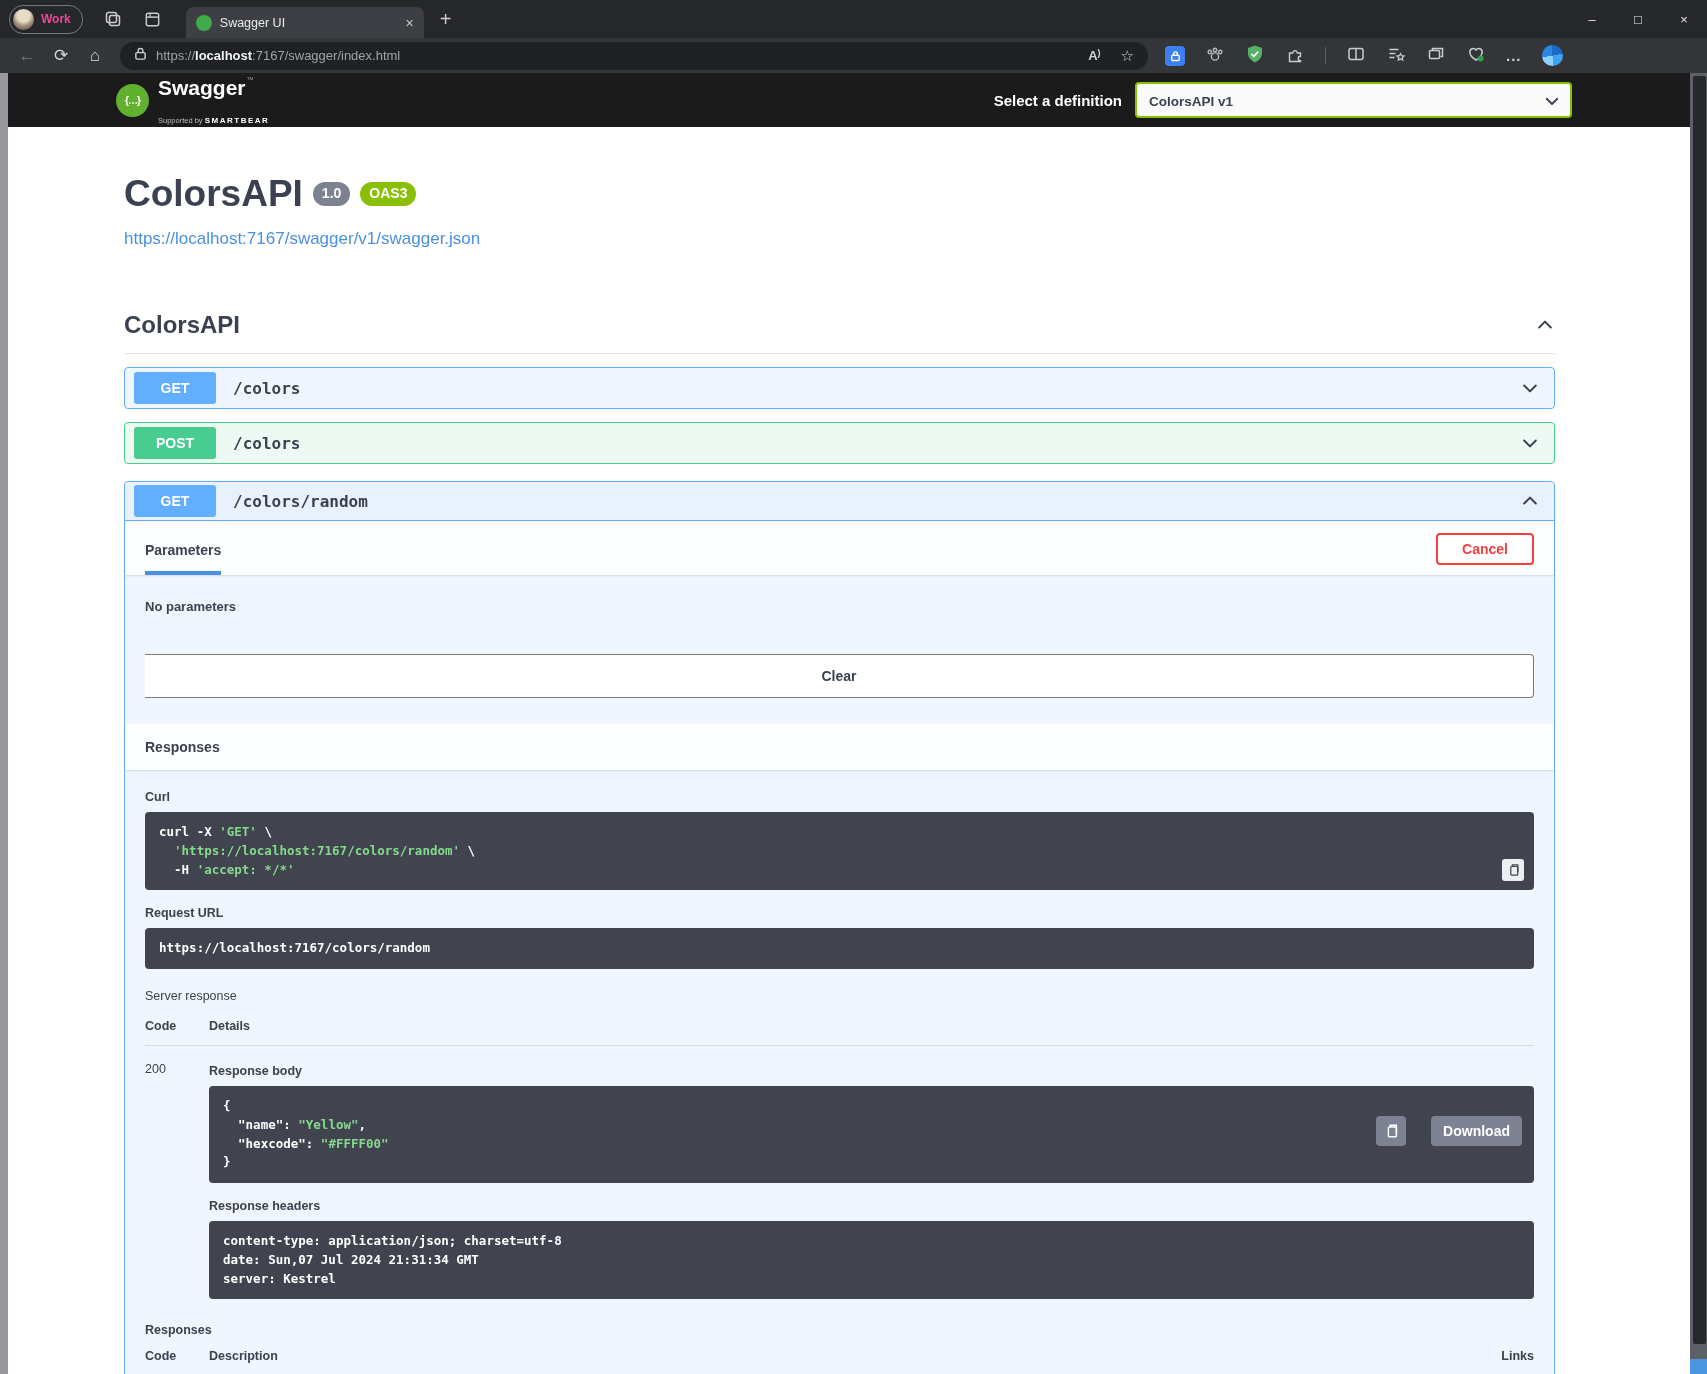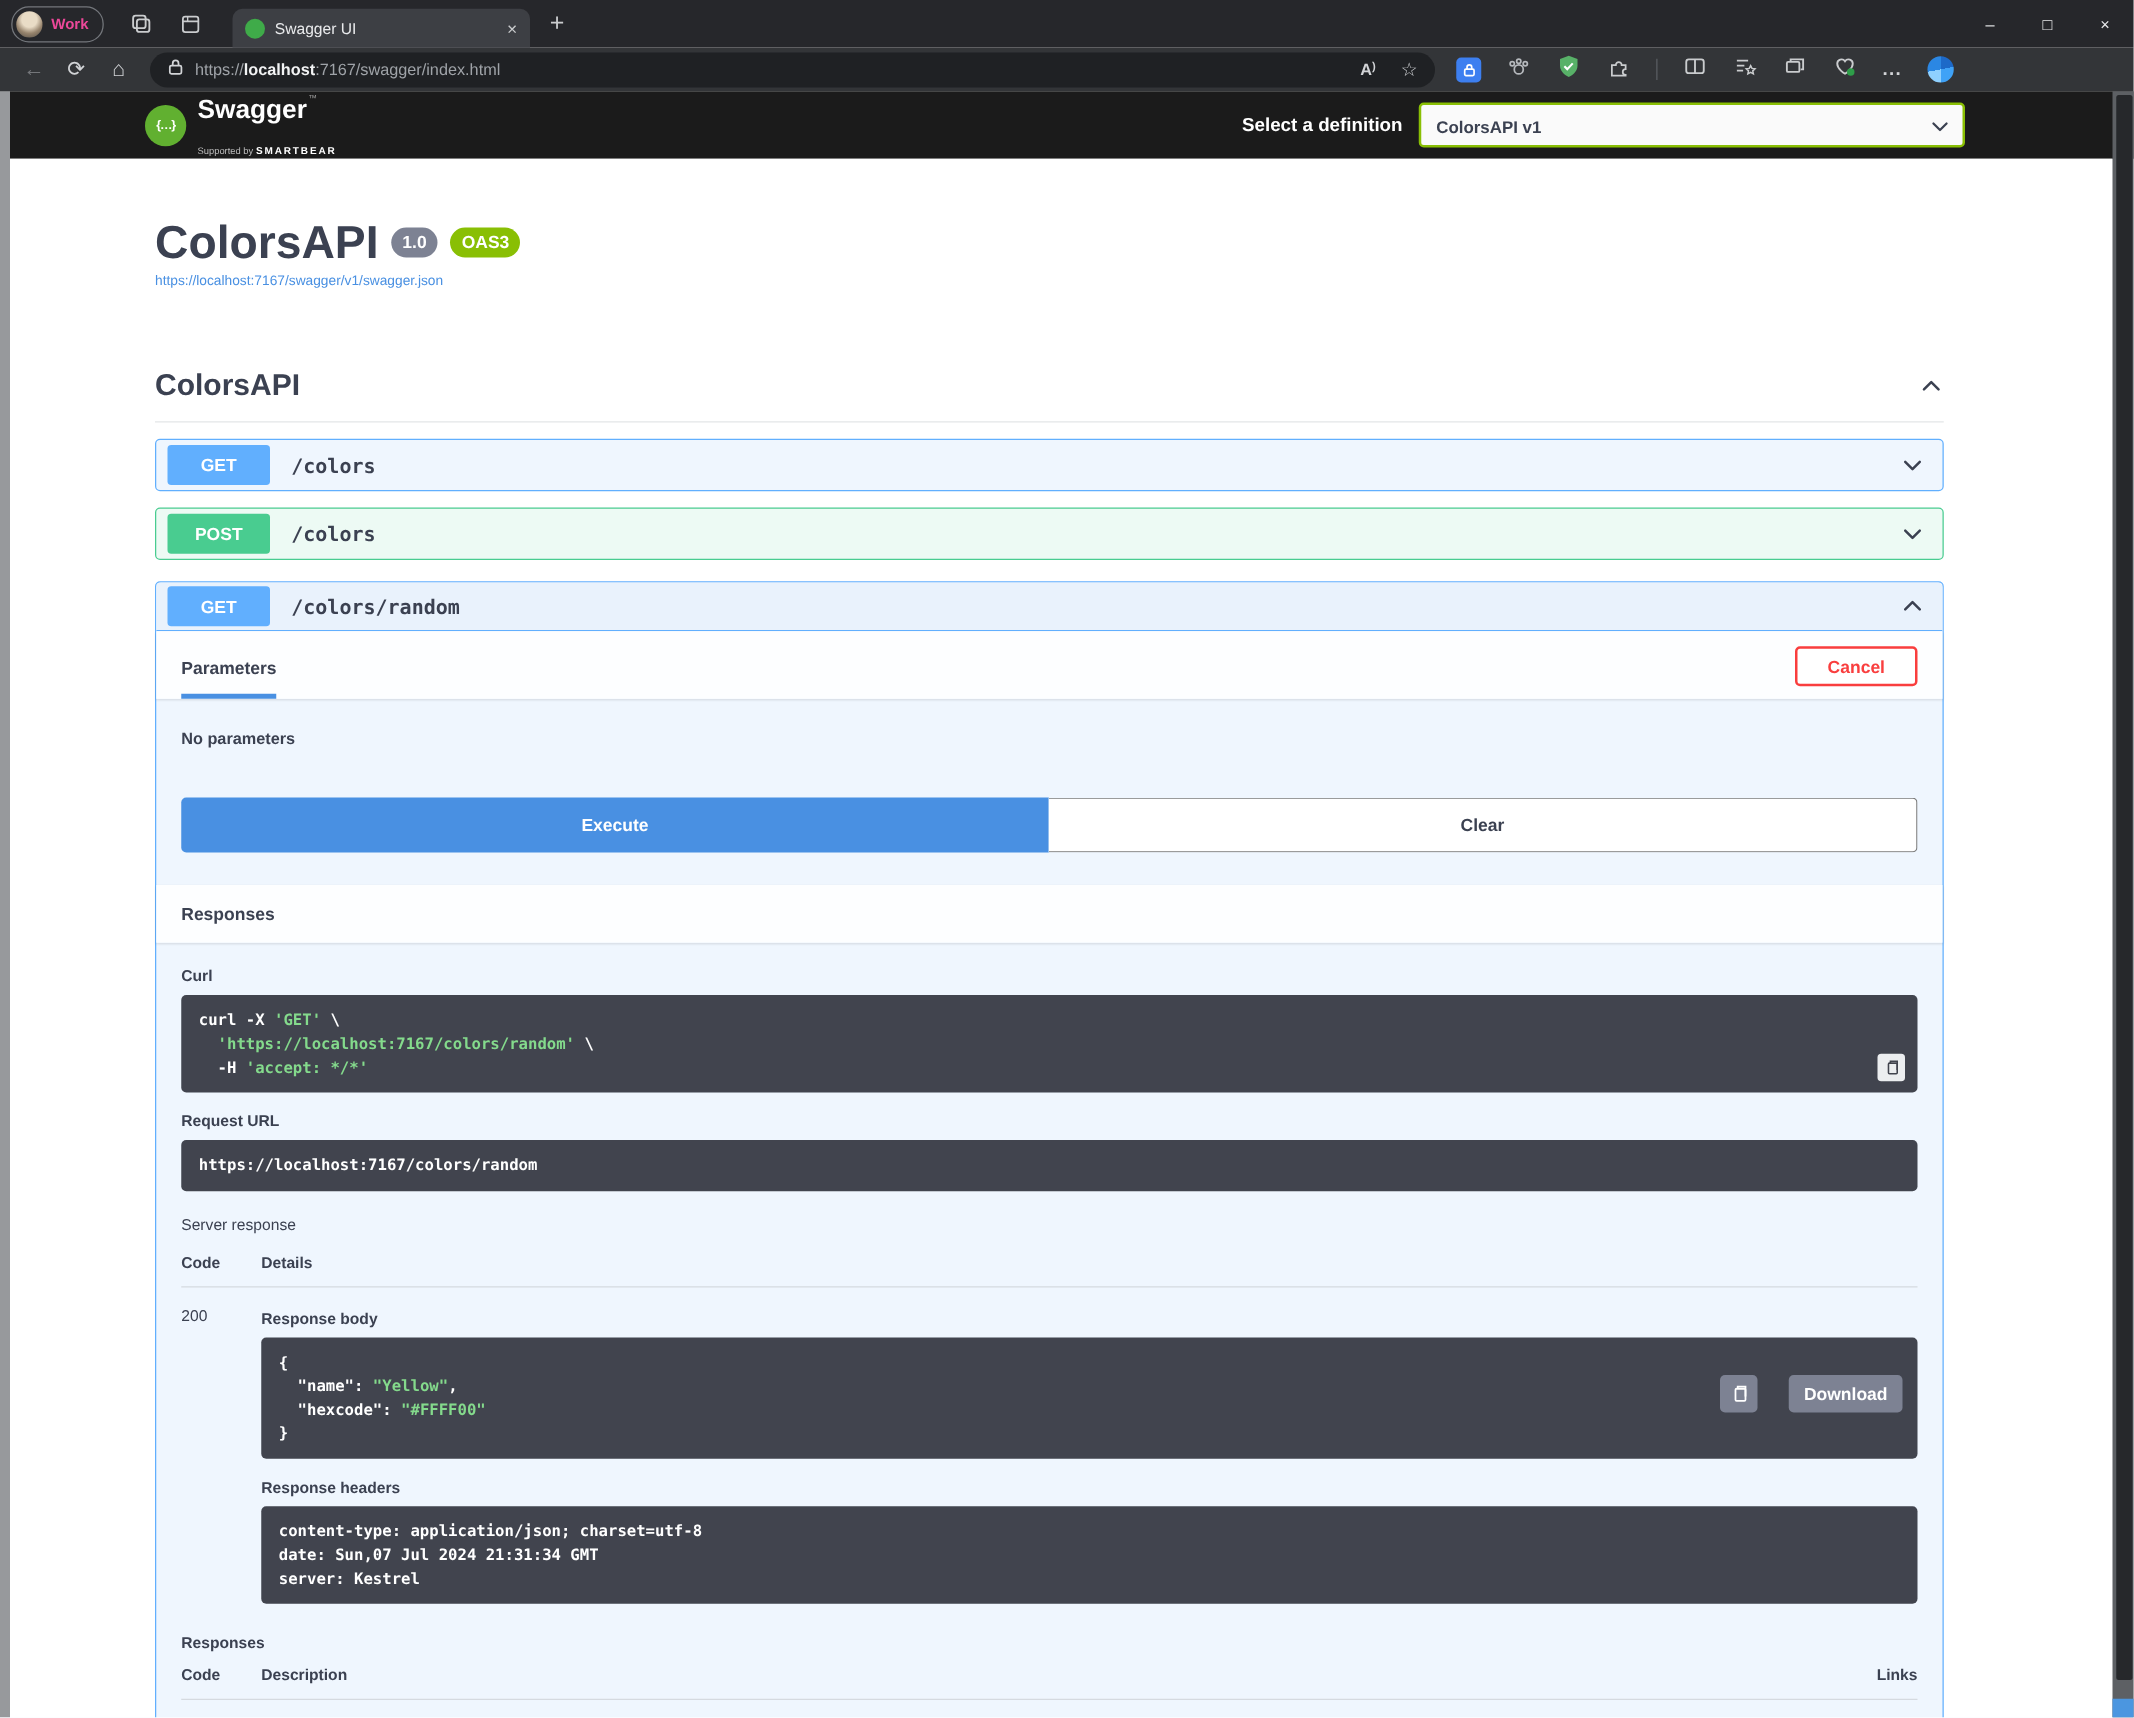--- a/index.html
+++ b/index.html
@@ -70,21 +70,21 @@
 
   
   .page{position:absolute;left:8px;top:127px;width:1682px;height:1247px;background:#fff;overflow:hidden;}
   .content{width:1431px;margin-left:116px;}
 
   .info{padding-top:46px;}
   .api-title{margin:0;font-size:37px;font-weight:700;display:flex;align-items:center;gap:10px;color:#3b4151;}
   .badge{font-size:14px;font-weight:700;color:#fff;border-radius:57px;padding:4px 9px;line-height:1.1;}
   .badge.version{background:#7d8293;}
   .badge.oas{background:#89bf04;}
-  .spec-link{display:inline-block;margin-top:0;font-size:11px;color:#4990e2;text-decoration:none;}
+  .spec-link{display:inline-block;margin-top:14px;font-size:17px;color:#4990e2;text-decoration:none;}
 
   .tag-head{margin-top:62px;display:flex;align-items:center;justify-content:space-between;
     padding-bottom:14px;border-bottom:1px solid #e3e6e8;}
   .tag-title{font-size:24px;font-weight:700;color:#3b4151;}
 
   .opblock{border-radius:4px;display:flex;align-items:center;margin-top:13px;height:40px;padding:0 14px 0 9px;}
   .opblock.get{background:#eff6fe;border:1px solid #61affe;}
   .opblock.post{background:#edfaf4;border:1px solid #49cc90;}
   .method-badge{width:82px;text-align:center;padding:8px 0;border-radius:3px;color:#fff;
     font-weight:700;font-size:14px;flex:0 0 auto;}
@@ -314,21 +314,20 @@
         </div>
 
         <div class="psh">
           <span class="ptab">Parameters</span>
           <button class="cancel-btn">Cancel</button>
         </div>
 
         <div class="no-params">No parameters</div>
 
         <div class="exec-row">
-          <button class="btn-execute">Execute</button>
           <button class="btn-clear">Clear</button>
         </div>
 
         <div class="resp-strip">
           <span>Responses</span>
         </div>
 
         <div class="resp-inner">
           <div class="lbl curl-label">Curl</div>
           <div class="curl-wrap">

